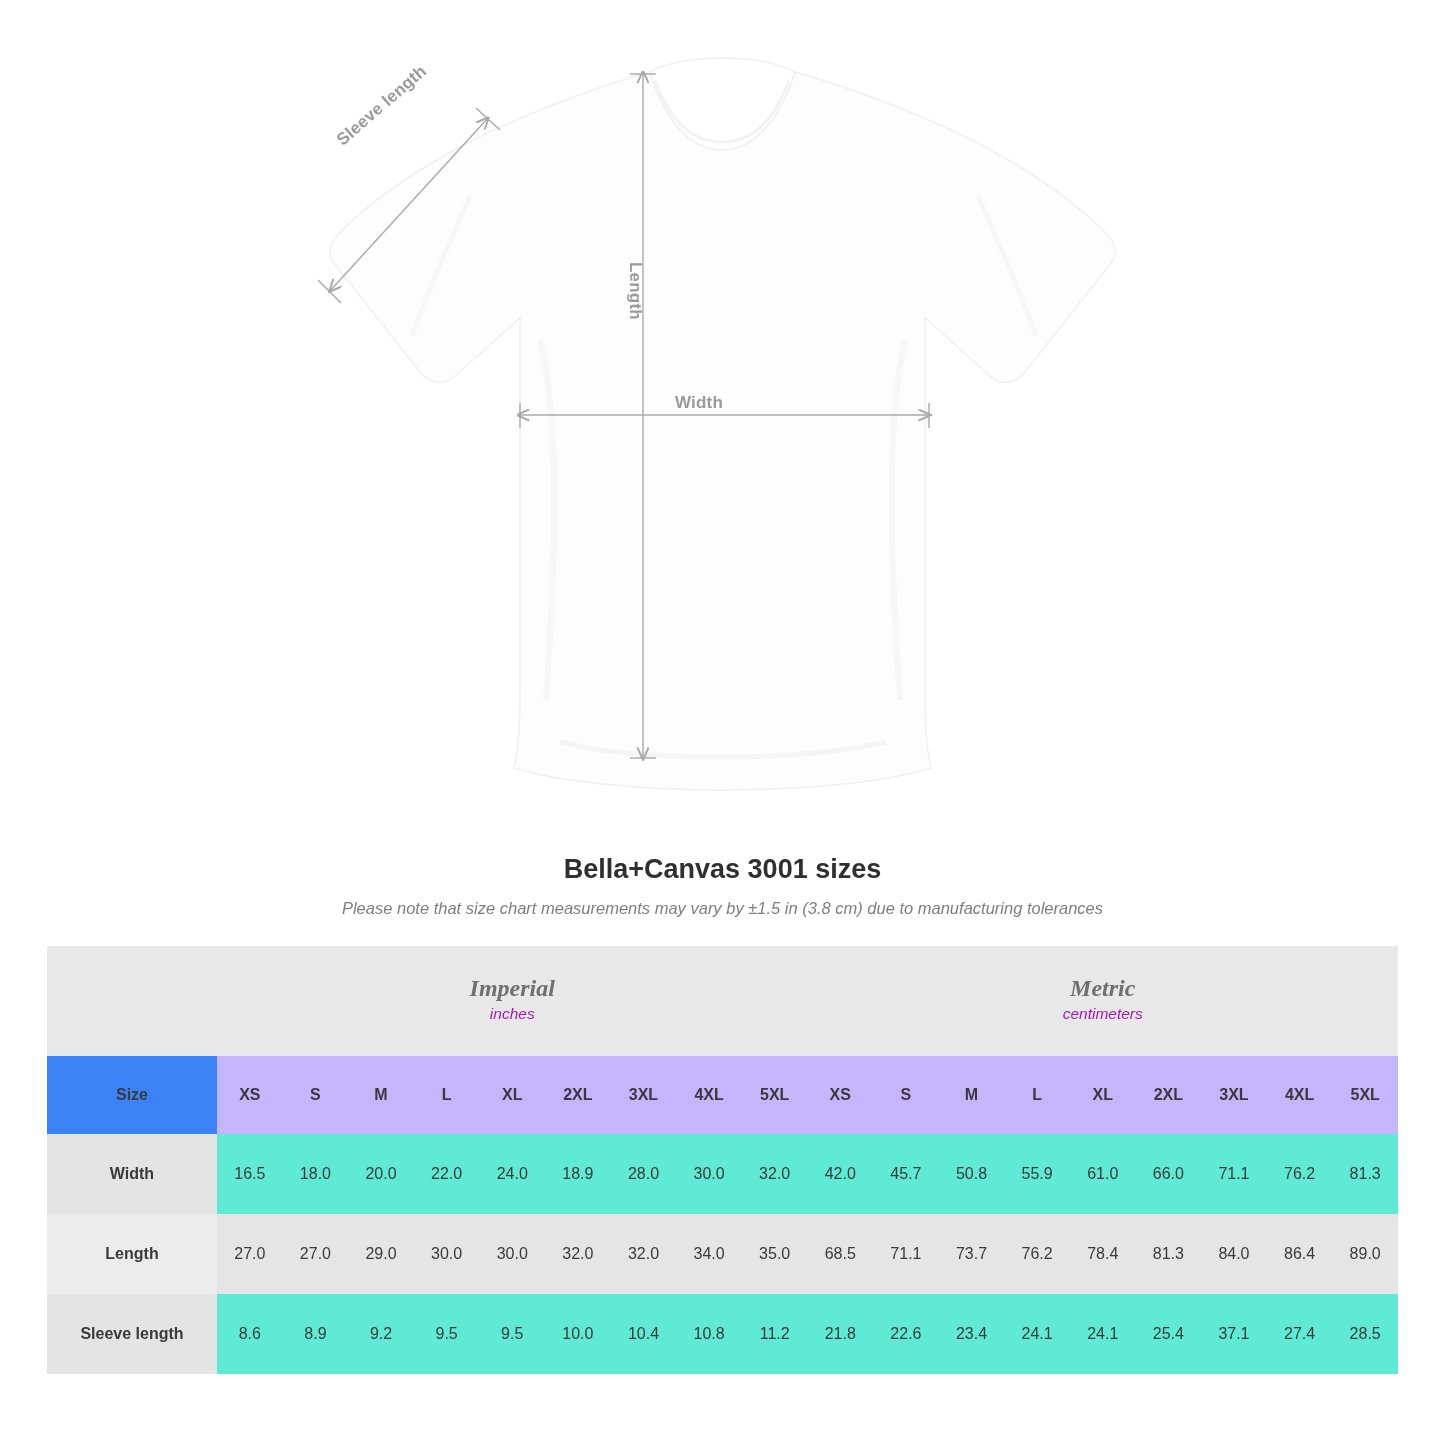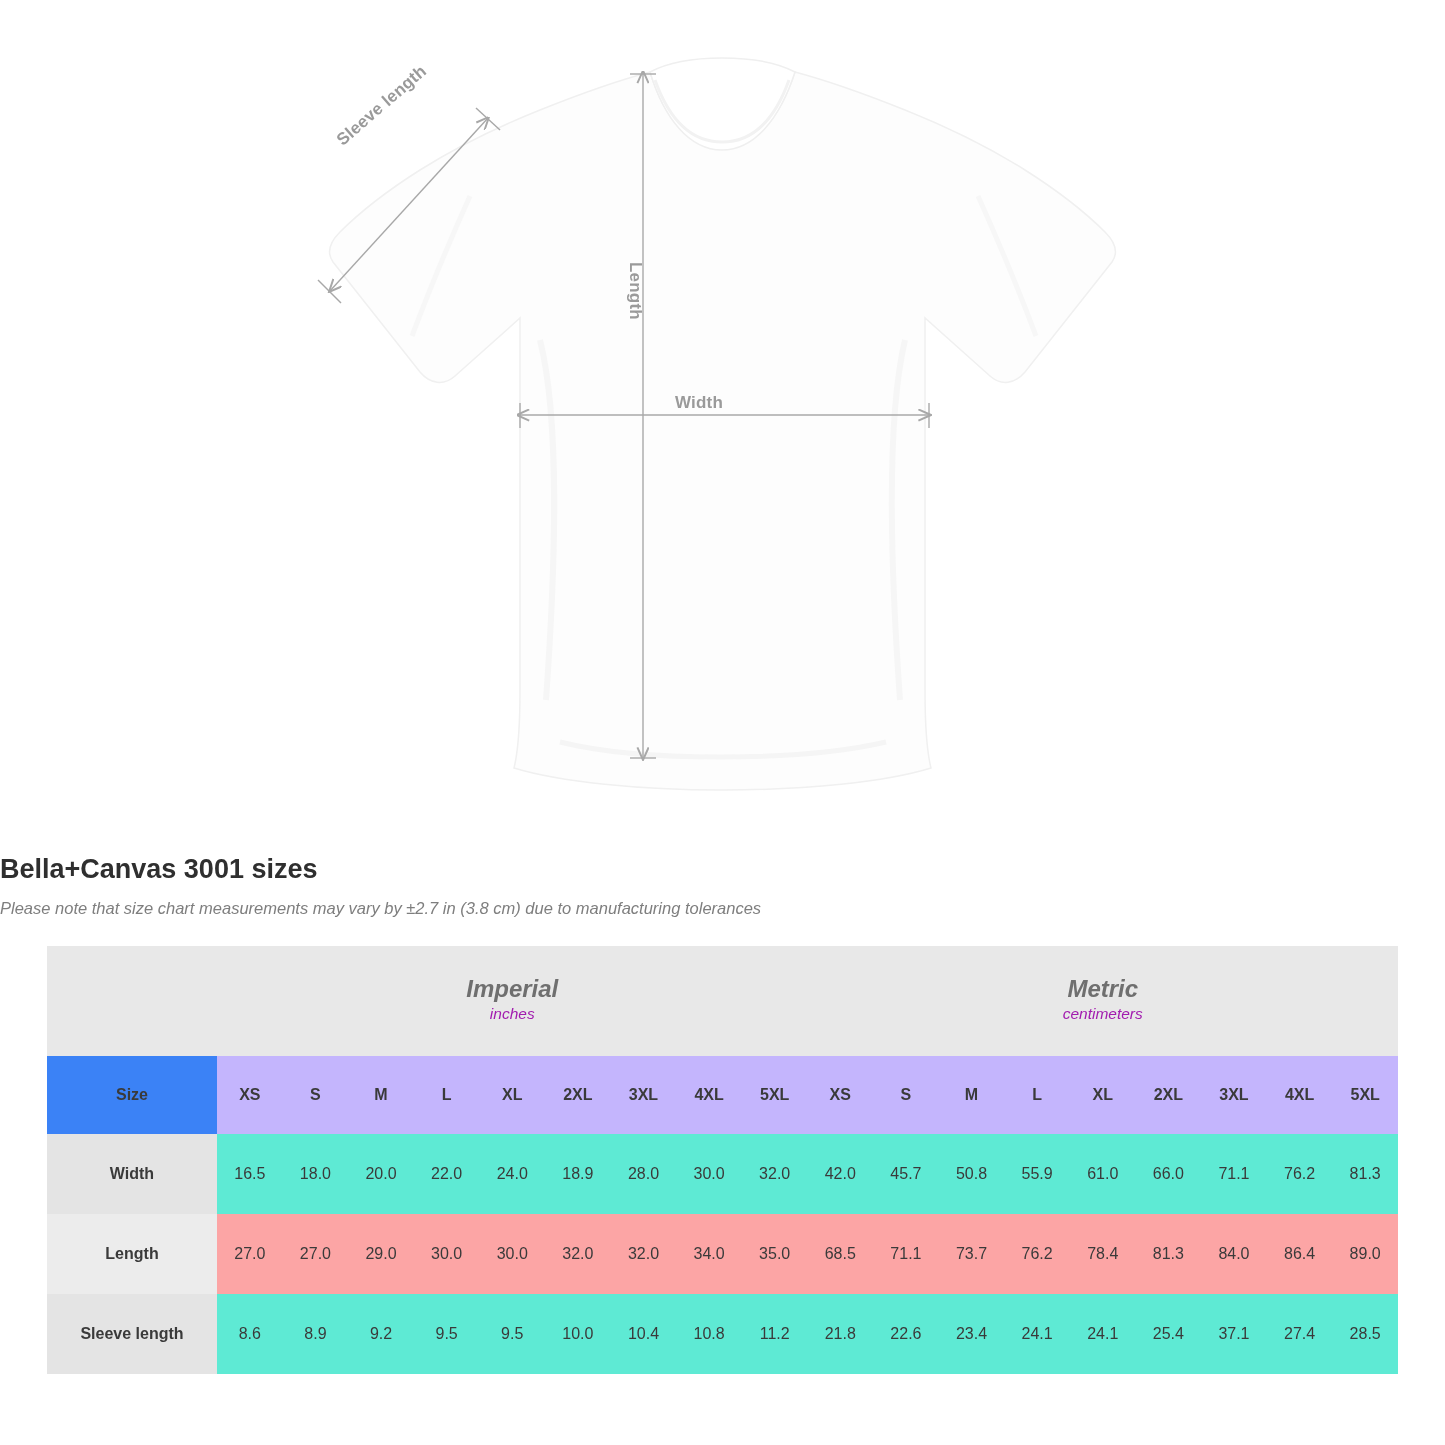--- a/index.html
+++ b/index.html
@@ -51,20 +51,21 @@
     transform: rotate(90deg);
     transform-origin: left top;
   }
   .lbl-width {
     left: 675px;
     top: 393px;
   }
 
   
   .title-block {
+    text-align: center;
     margin-top: 24px;
   }
   .chart-title {
     font-size: 27px;
     font-weight: bold;
     color: #2f2f2f;
     margin: 0;
   }
   .chart-note {
     font-size: 16.5px;
@@ -95,20 +96,21 @@
   .unit-header td {
     height: 110px;
     background: #e8e8e8;
   }
   .unit-sys {
     font-size: 24px;
     font-weight: bold;
     font-style: italic;
     color: #6f6f6f;
     line-height: 1.15;
+    font-family: Liberation Serif, serif;
   }
   .unit-sub {
     font-size: 15.5px;
     font-style: italic;
     color: #a21caf;
     line-height: 1.6;
   }
   .row-size td {
     height: 78px;
     background: #c4b5fd;
@@ -118,21 +120,21 @@
   }
   .row-size td.rowhead {
     background: #3b82f6;
   }
   .row-data td {
     height: 80px;
     font-size: 16.5px;
     color: #3a3a3a;
   }
   .row-shade td { background: #5eead4; }
-  .row-plain td { background: #fca5a5; }
+  .row-plain td { background: #e5e5e5; }
   .rowhead {
     font-weight: bold;
     font-size: 17px;
     color: #3a3a3a;
   }
   .row-data td.rowhead { background: #ececec; }
   .row-shade td.rowhead { background: #e4e4e4; }
   col.first { width: 170px; }
 </style>
 </head>
@@ -203,21 +205,21 @@
       </g>
     </svg>
 
     <div class="dim-label lbl-sleeve">Sleeve length</div>
     <div class="dim-label lbl-length">Length</div>
     <div class="dim-label lbl-width">Width</div>
   </div>
 
   <div class="title-block">
     <h1 class="chart-title">Bella+Canvas 3001 sizes</h1>
-    <p class="chart-note">Please note that size chart measurements may vary by ±2.7 in (3.8 cm) due to manufacturing tolerances</p>
+    <p class="chart-note">Please note that size chart measurements may vary by ±1.5 in (3.8 cm) due to manufacturing tolerances</p>
   </div>
 
   <div class="table-wrap">
     <table class="size-table">
       <colgroup>
         <col class="first">
         <col span="18">
       </colgroup>
       <tbody id="table-body">
         <tr class="unit-header">

